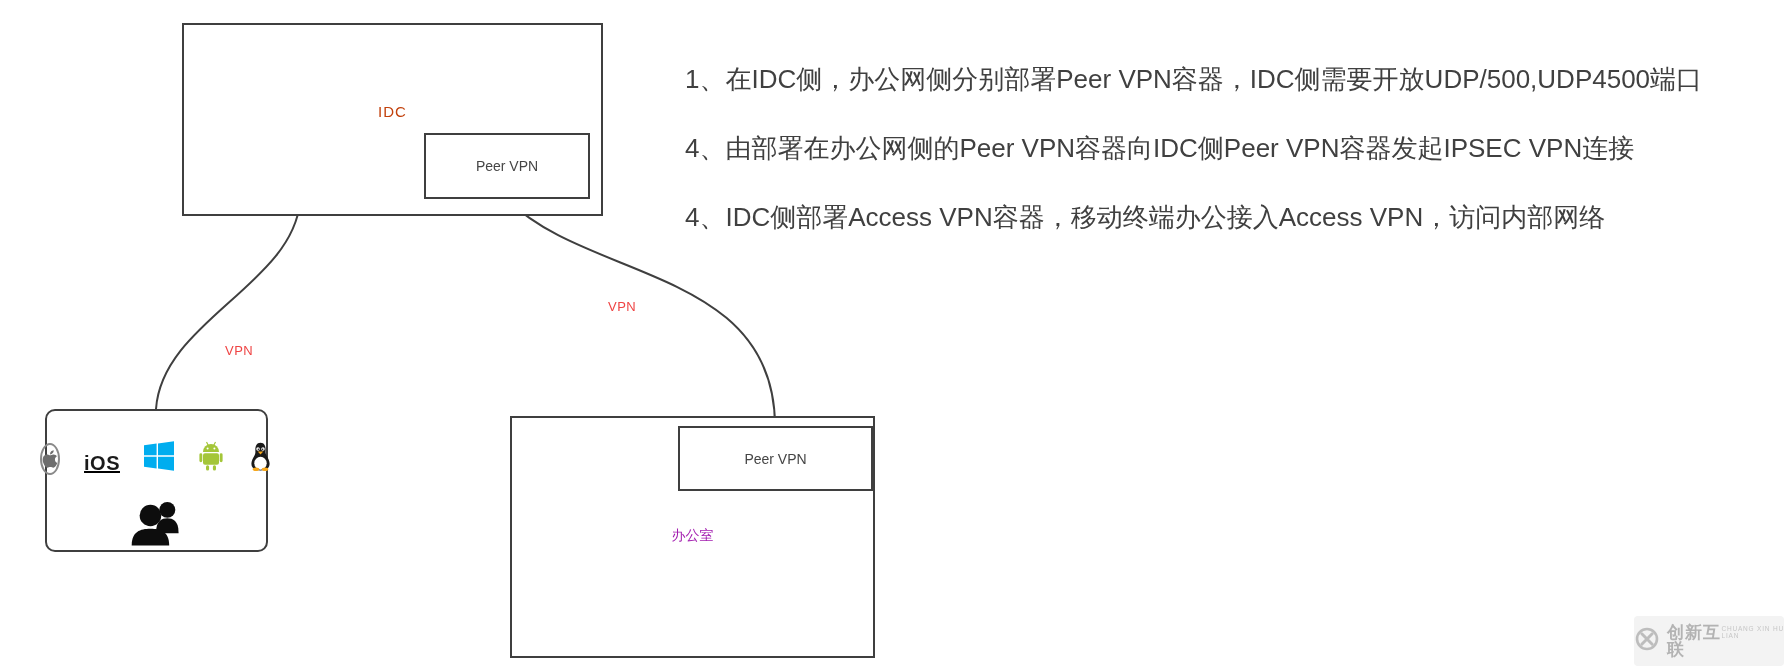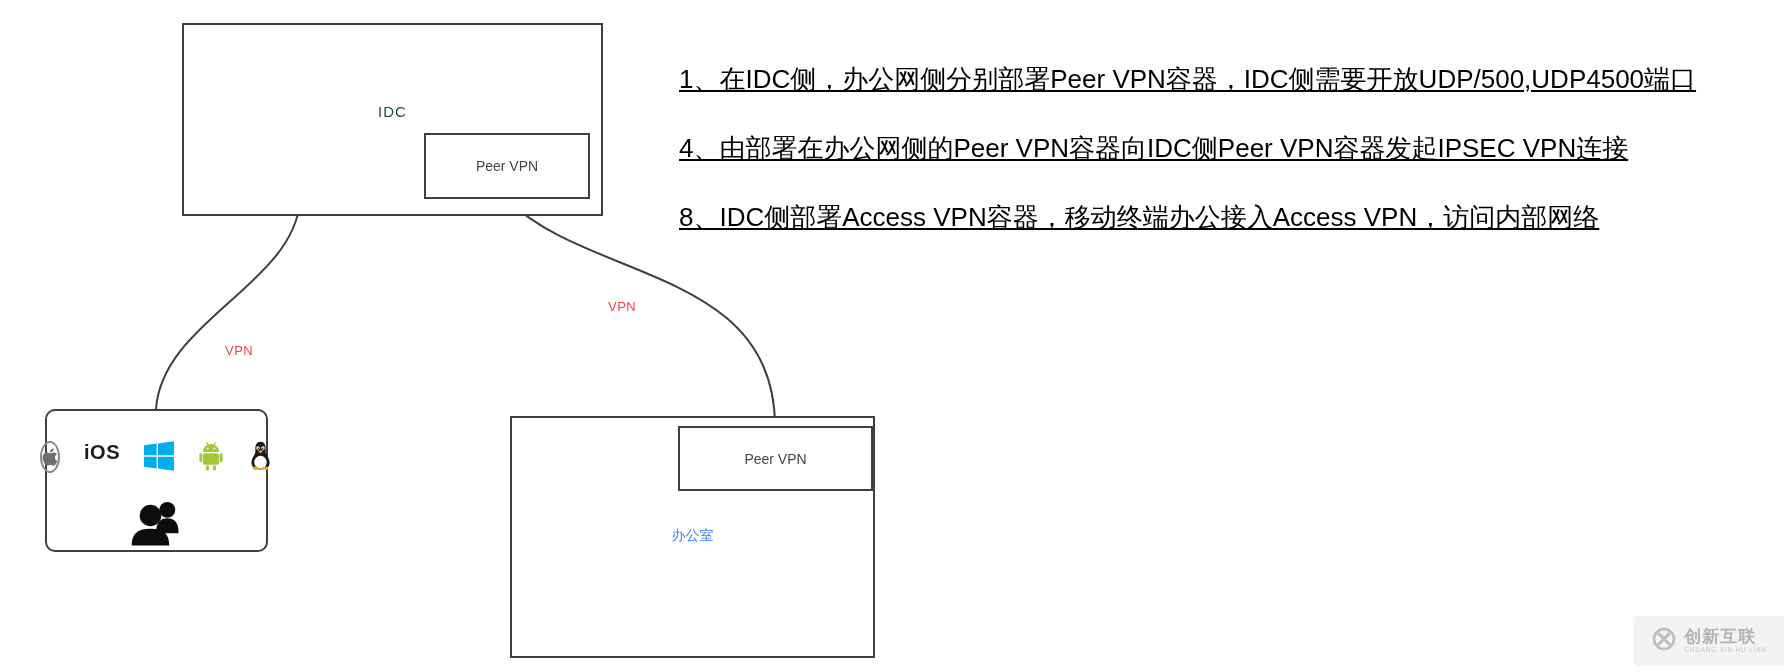--- a/index.html
+++ b/index.html
@@ -7,45 +7,45 @@
     width:1784px;height:672px;background:#ffffff;overflow:hidden;position:relative;
     font-family:"Liberation Sans","DejaVu Sans",sans-serif;
   }
   .canvas{position:absolute;inset:0;}
   .links-overlay{position:absolute;left:0;top:0;width:1784px;height:672px;pointer-events:none;}
   .box{position:absolute;border:2px solid #3f3f3f;background:#ffffff;box-sizing:border-box;}
   .inner-box{position:absolute;border:2px solid #3f3f3f;background:#ffffff;box-sizing:border-box;
     display:flex;align-items:center;justify-content:center;font-size:14px;color:#454545;}
   .idc-box{left:182px;top:23px;width:421px;height:193px;}
   .idc-title{position:absolute;left:182px;top:103px;width:421px;text-align:center;
-    font-size:15px;color:#14532d;letter-spacing:1px;}
+    font-size:15px;color:#c2410c;letter-spacing:1px;}
   .access-vpn-box{left:217px;top:136px;width:166px;height:65px;}
   .idc-peer-vpn-box{left:424px;top:133px;width:166px;height:66px;}
   .vpn-label{position:absolute;font-size:13px;color:#ef4444;letter-spacing:0.5px;}
   .vpn-label.left{left:225px;top:343px;}
   .vpn-label.right{left:608px;top:299px;}
   .devices-box{left:45px;top:409px;width:223px;height:143px;border-radius:10px;}
-  .icon-row{position:absolute;left:0;top:30px;width:100%;display:flex;align-items:flex-start;
-    justify-content:center;gap:24px;}
+  .icon-row{position:absolute;left:0;top:30px;width:100%;display:flex;align-items:flex-end;
+    justify-content:center;gap:24px;text-decoration:underline;}
   .apple-badge{width:32px;height:32px;border:2px solid #8a8a8a;border-radius:50%;
     display:flex;align-items:center;justify-content:center;box-sizing:border-box;}
   .ios-text{font-size:20px;font-weight:700;color:#1a1a1a;letter-spacing:0.5px;}
   .people-wrap{position:absolute;left:0;top:88px;width:100%;display:flex;justify-content:center;}
   .office-box{left:510px;top:416px;width:365px;height:242px;}
   .office-peer-vpn-box{left:678px;top:426px;width:195px;height:65px;}
   .office-title{position:absolute;left:510px;top:527px;width:365px;text-align:center;
-    font-size:14px;color:#3b82f6;}
+    font-size:14px;color:#a21caf;}
   .notes{position:absolute;left:667px;top:0;}
-  .note-line{position:absolute;left:12px;white-space:nowrap;font-size:26px;color:#000000;text-decoration:underline;}
+  .note-line{position:absolute;left:18px;white-space:nowrap;font-size:26px;color:#404040;}
   .note-line.n1{top:62px;}
   .note-line.n2{top:131px;}
   .note-line.n3{top:200px;}
   .watermark{position:absolute;left:1634px;top:616px;width:150px;height:50px;background:#f3f3f3;
     border-radius:4px;display:flex;align-items:center;justify-content:center;gap:7px;}
-  .wm-text{display:flex;flex-direction:column;line-height:1;}
+  .wm-text{display:flex;flex-direction:row;line-height:1;}
   .wm-title{font-size:17px;font-weight:700;color:#b3b3b3;letter-spacing:1px;}
   .wm-sub{font-size:6.5px;color:#c6c6c6;letter-spacing:0.8px;margin-top:2px;}
 </style>
 </head>
 <body>
 
 <div class="canvas">
 
   <svg class="links-overlay" viewBox="0 0 1784 672" xmlns="http://www.w3.org/2000/svg">
     <path d="M 300 202 C 292 285, 162 322, 156 409" fill="none" stroke="#3f3f3f" stroke-width="2" stroke-linecap="round"></path>
@@ -123,21 +123,21 @@
 
   <div class="box office-box"></div>
   <div class="inner-box office-peer-vpn-box">
     <span>Peer VPN</span>
   </div>
   <div class="office-title">办公室</div>
 
   <div class="notes">
     <div class="note-line n1">1、在IDC侧，办公网侧分别部署Peer VPN容器，IDC侧需要开放UDP/500,UDP4500端口</div>
     <div class="note-line n2">4、由部署在办公网侧的Peer VPN容器向IDC侧Peer VPN容器发起IPSEC VPN连接</div>
-    <div class="note-line n3">8、IDC侧部署Access VPN容器，移动终端办公接入Access VPN，访问内部网络</div>
+    <div class="note-line n3">4、IDC侧部署Access VPN容器，移动终端办公接入Access VPN，访问内部网络</div>
   </div>
 
   <div class="watermark">
     <span>
       <svg width="26" height="26" viewBox="0 0 30 30">
           <circle cx="15" cy="15" r="11.5" fill="none" stroke="#bdbdbd" stroke-width="3"></circle>
           <path d="M9 9 L21 21 M21 9 L9 21" stroke="#bdbdbd" stroke-width="3.4" stroke-linecap="round"></path>
         </svg>
     </span>
     <span class="wm-text">

